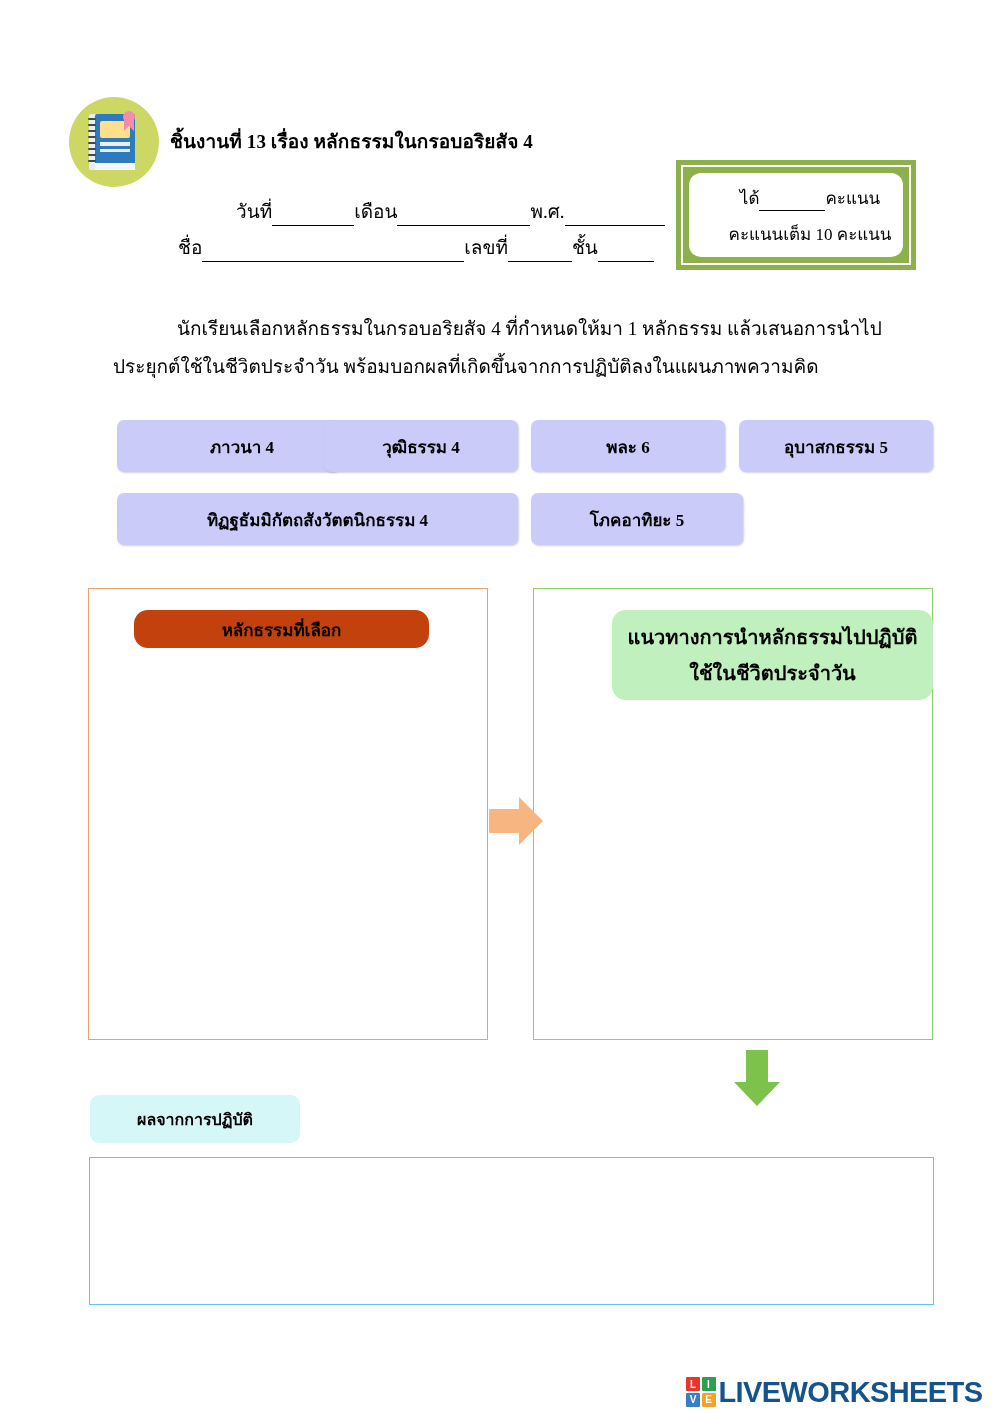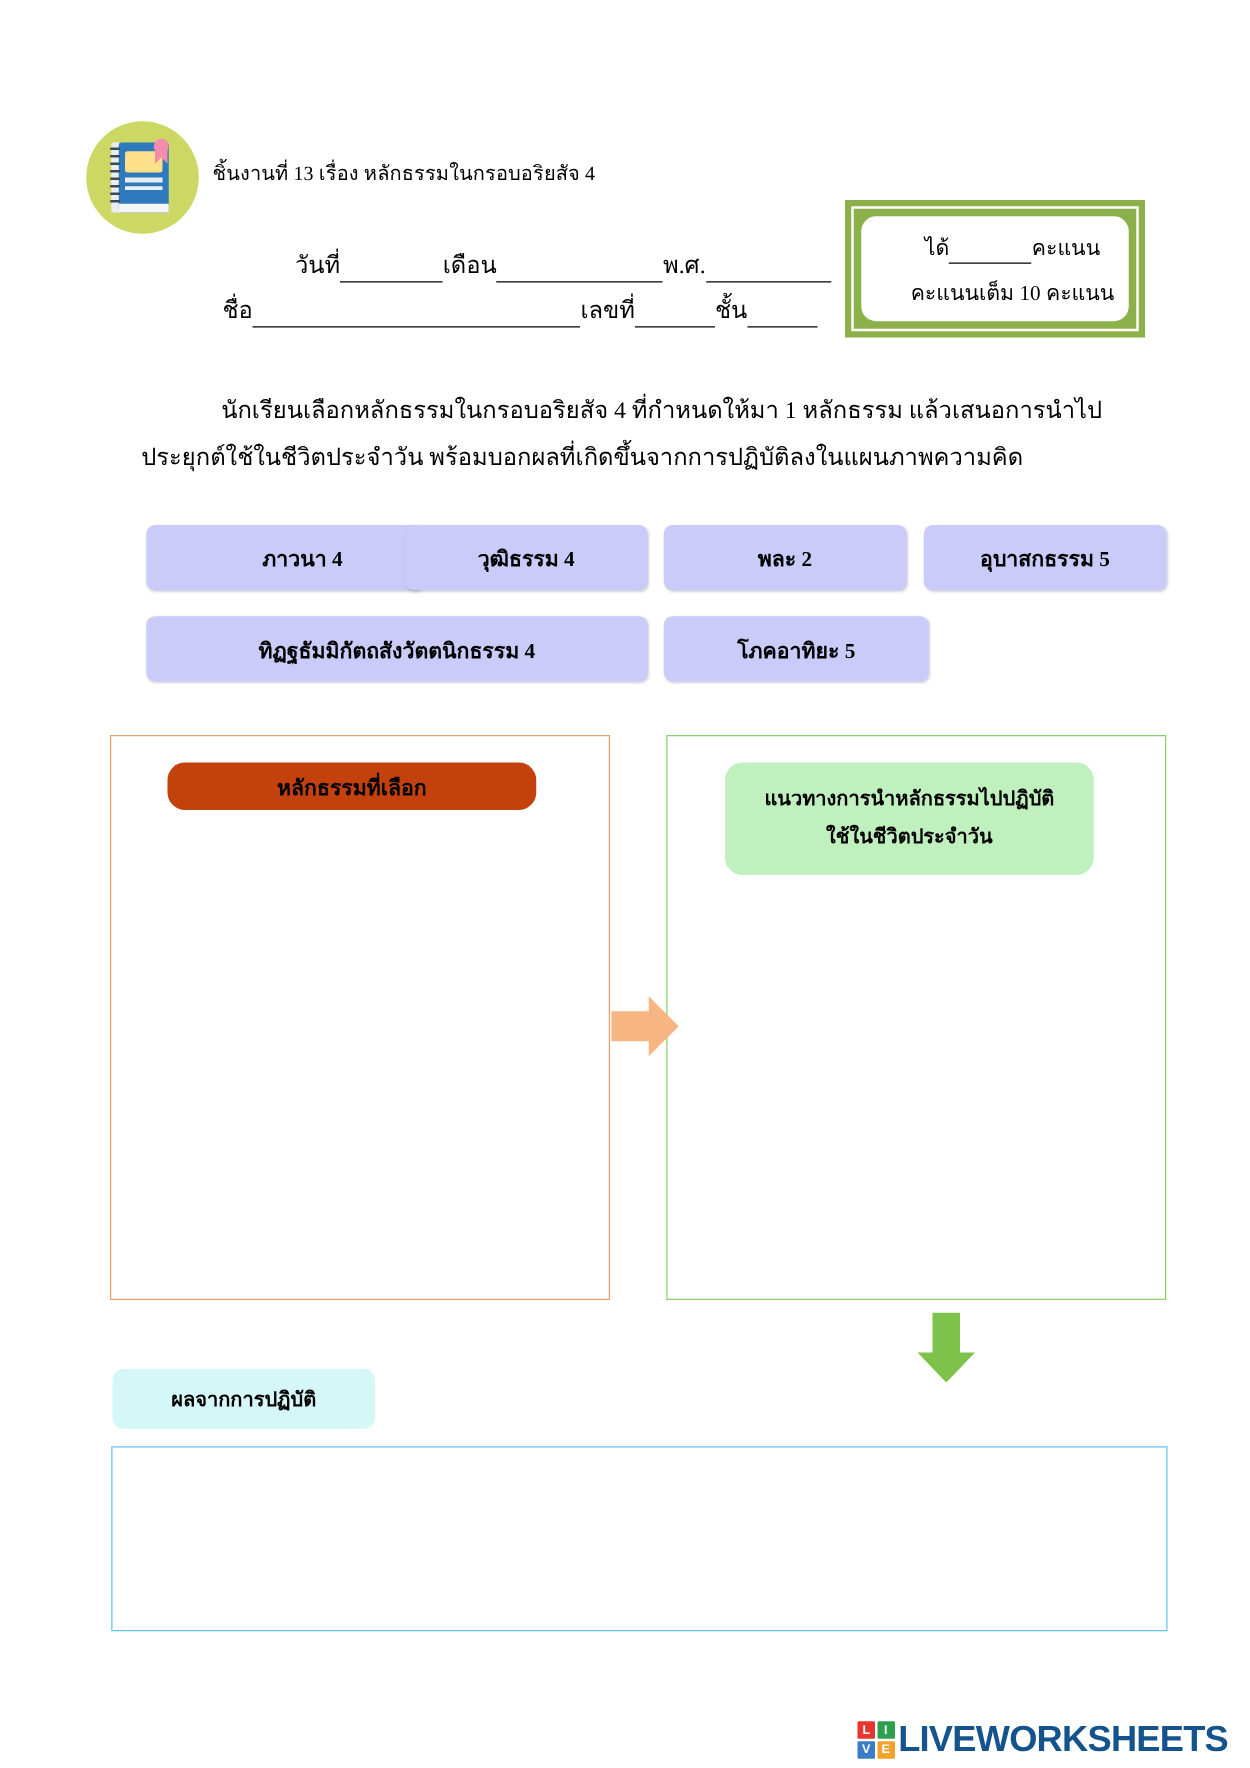--- a/index.html
+++ b/index.html
@@ -36,22 +36,22 @@
     width: 90px; height: 90px;
     border-radius: 50%;
     background: #ccd863;
   }
   .book-icon-wrap svg { position: absolute; left: 0; top: 0; }
 
   .doc-title {
     position: absolute;
     left: 170px;
     top: 126px;
-    font-size: 16px;
-    font-weight: normal;
+    font-size: 19px;
+    font-weight: bold;
     white-space: nowrap;
     letter-spacing: 0.1px;
   }
 
   
   .formline {
     position: absolute;
     font-size: 19px;
     white-space: nowrap;
     color: #000;
@@ -164,32 +164,32 @@
     background: #c2410c;
     border-radius: 14px;
     display: flex;
     align-items: center;
     justify-content: center;
     font-size: 17px;
     font-weight: bold;
   }
   .label-green {
     position: absolute;
-    left: 580px;
+    left: 612px;
     top: 610px;
-    width: 295px;
+    width: 321px;
     height: 90px;
     background: #c0f0bd;
     border-radius: 14px;
     display: flex;
     flex-direction: column;
     align-items: center;
     justify-content: center;
     gap: 6px;
-    font-size: 16px;
+    font-size: 20px;
     font-weight: bold;
     line-height: 1.5;
   }
 
   
   .arrow-right {
     position: absolute;
     left: 489px;
     top: 795px;
     width: 54px;
@@ -315,21 +315,21 @@
   </div>
 
   <div class="instruction">
     <span class="l1">นักเรียนเลือกหลักธรรมในกรอบอริยสัจ 4 ที่กำหนดให้มา 1 หลักธรรม แล้วเสนอการนำไป</span>
     <span class="l2">ประยุกต์ใช้ในชีวิตประจำวัน พร้อมบอกผลที่เกิดขึ้นจากการปฏิบัติลงในแผนภาพความคิด</span>
   </div>
 
   <div id="chips">
       <div class="chip" style="left: 117px; top: 420px; width: 194px; height: 52px; background: rgb(203, 203, 250); padding-left: 28px;">ภาวนา 4</div>
       <div class="chip" style="left: 324px; top: 420px; width: 194px; height: 52px; background: rgb(203, 203, 250);">วุฒิธรรม 4</div>
-      <div class="chip" style="left: 531px; top: 420px; width: 194px; height: 52px; background: rgb(203, 203, 250);">พละ 2</div>
+      <div class="chip" style="left: 531px; top: 420px; width: 194px; height: 52px; background: rgb(203, 203, 250);">พละ 6</div>
       <div class="chip" style="left: 739px; top: 420px; width: 194px; height: 52px; background: rgb(203, 203, 250);">อุบาสกธรรม 5</div>
       <div class="chip" style="left: 117px; top: 493px; width: 401px; height: 52px; background: rgb(203, 203, 250);">ทิฏฐธัมมิกัตถสังวัตตนิกธรรม 4</div>
       <div class="chip" style="left: 531px; top: 493px; width: 212px; height: 52px; background: rgb(203, 203, 250);">โภคอาทิยะ 5</div>
     </div>
 
   <div class="panel-left"></div>
   <div class="label-peach">หลักธรรมที่เลือก</div>
 
   <div class="panel-right"></div>
   <div class="label-green">

